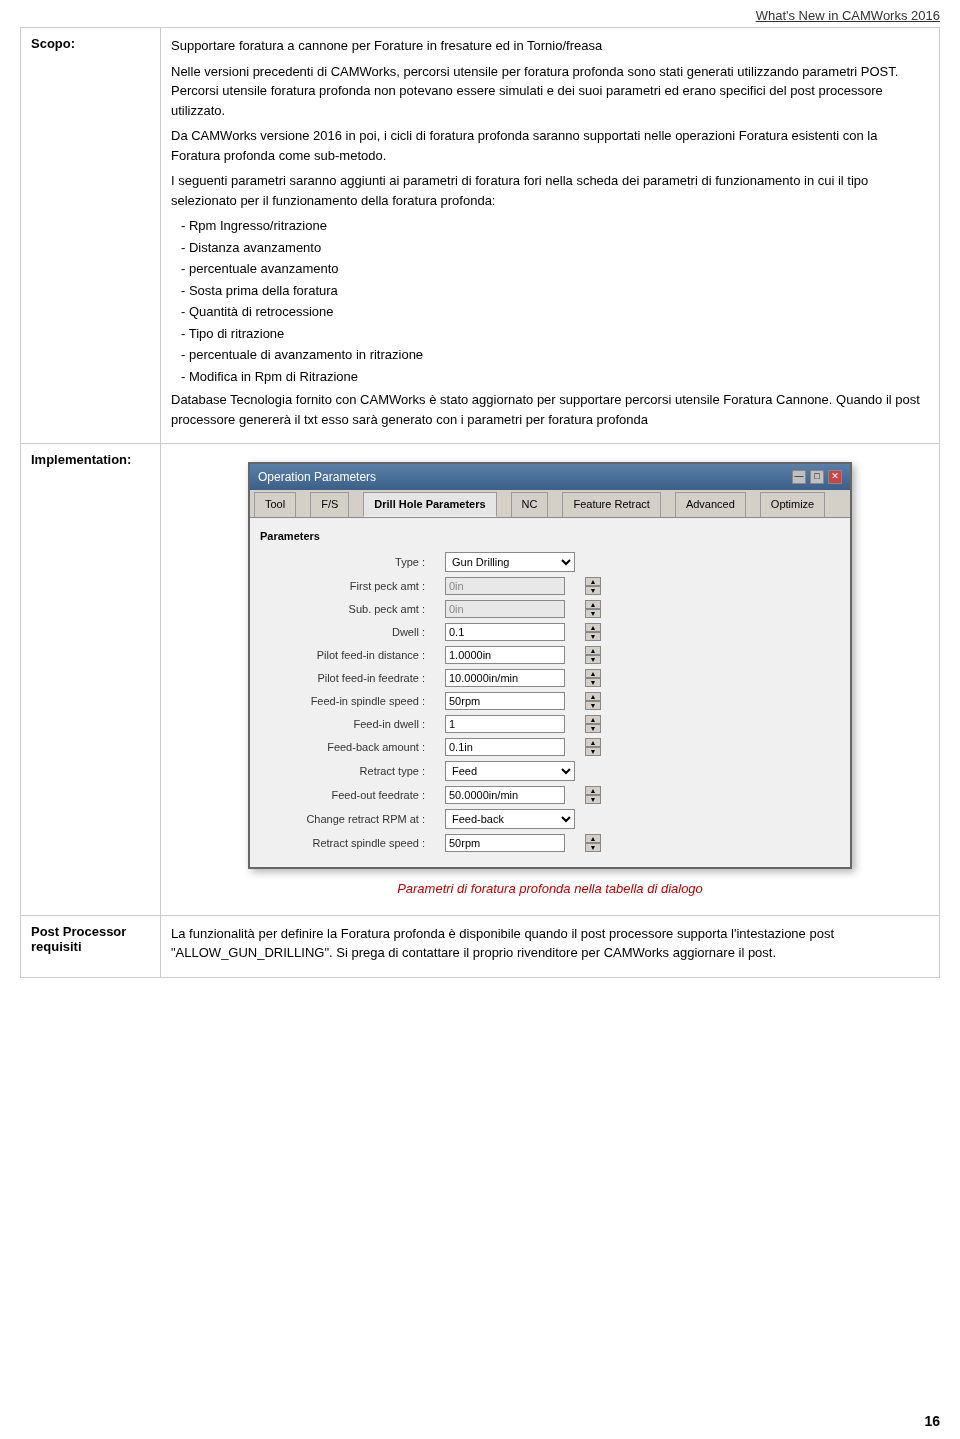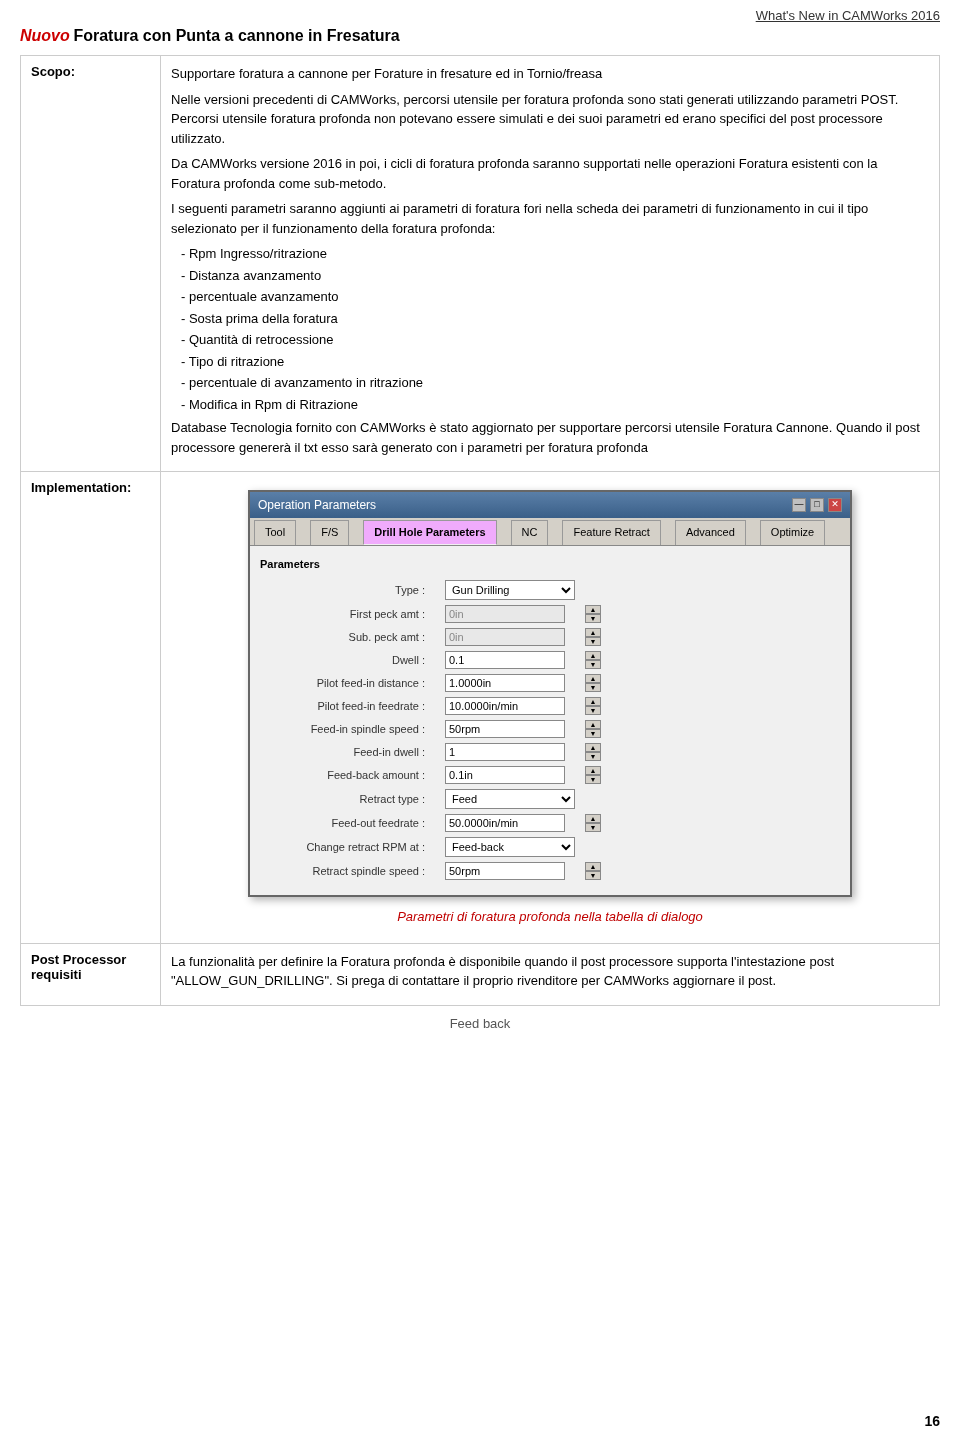--- a/index.html
+++ b/index.html
@@ -132,21 +132,21 @@
     .dialog-tab {
       padding: 3px 10px;
       background: #d4d0c8;
       border: 1px solid #999;
       border-bottom: none;
       font-size: 11px;
       cursor: pointer;
       color: #000;
     }
     .dialog-tab.active {
-      background: #f0abfc;
+      background: #e5e5e5;
       border-bottom: 1px solid #f0f0f0;
       font-weight: bold;
     }
     .dialog-body {
       background: #f0f0f0;
       padding: 10px;
     }
     .dialog-section-label {
       font-size: 11px;
       font-weight: bold;
@@ -238,24 +238,20 @@
   </style>
 </head>
 <body>
 
 <div class="page-header">
   <span>What's New in CAMWorks 2016</span>
 </div>
 
 <div class="main-content">
 
-  <div class="title-section">
-    <span class="title-nuovo">Nuovo</span>
-    <span class="title-main">Foratura con Punta a cannone in Fresatura</span>
-  </div>
 
   <table class="section-table">
 
     <tbody>
         <tr>
       <td class="label-cell">
         <strong>Scopo:</strong>
       </td>
       <td class="content-cell">
         <p>Supportare foratura a cannone per Forature in fresature ed in Tornio/freasa</p>
@@ -431,17 +427,16 @@
       <td class="label-cell post-processor-label">
         Post Processor<br>requisiti
       </td>
       <td class="content-cell">
         <p>La funzionalità per definire la Foratura profonda è disponibile quando il post processore supporta l'intestazione post "ALLOW_GUN_DRILLING". Si prega di contattare il proprio rivenditore per CAMWorks aggiornare il post.</p>
       </td>
     </tr>
   </tbody>
     </table>
 
-  <div class="feedback-text">Feed back</div>
 
 </div>
 
 <div class="page-number">16</div>
 
 </body></html>

